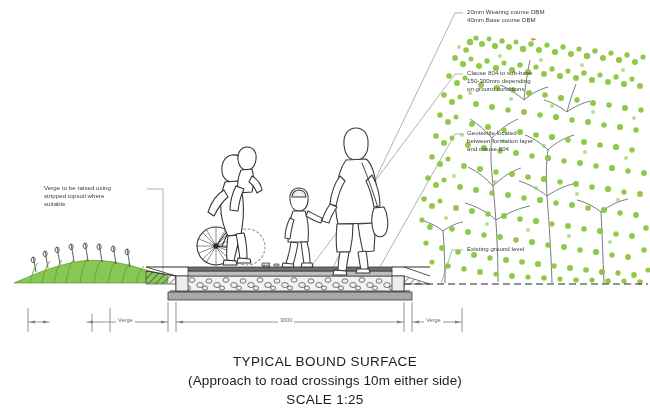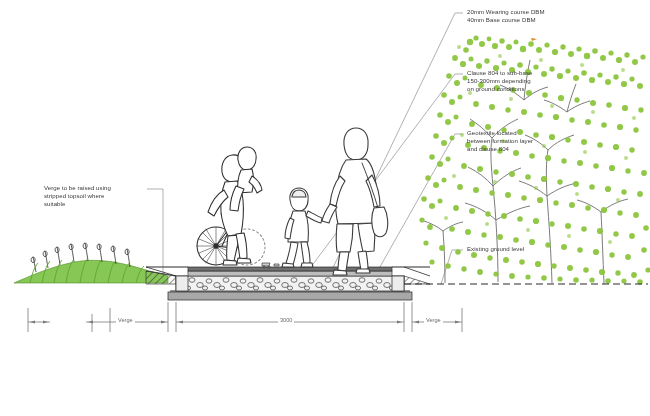--- a/index.html
+++ b/index.html
@@ -567,14 +567,19 @@
   <div class="anno" style="left:44px; top:184px; text-align:left;">Verge to be raised using
 stripped topsoil where
 suitable</div>
 
   <div class="dimlabel" style="left:116px; top:317px;">Verge</div>
 
   <div class="dimlabel" style="left:278px; top:317px;">3000</div>
 
   <div class="dimlabel" style="left:424px; top:317px;">Verge</div>
 
+  <div class="title-block">
+    <div class="title-line t1">TYPICAL BOUND SURFACE</div>
+    <div class="title-line t2">(Approach to road crossings 10m either side)</div>
+    <div class="title-line t3">SCALE 1:25</div>
+  </div>
 
 </div>
 
 </body></html>

